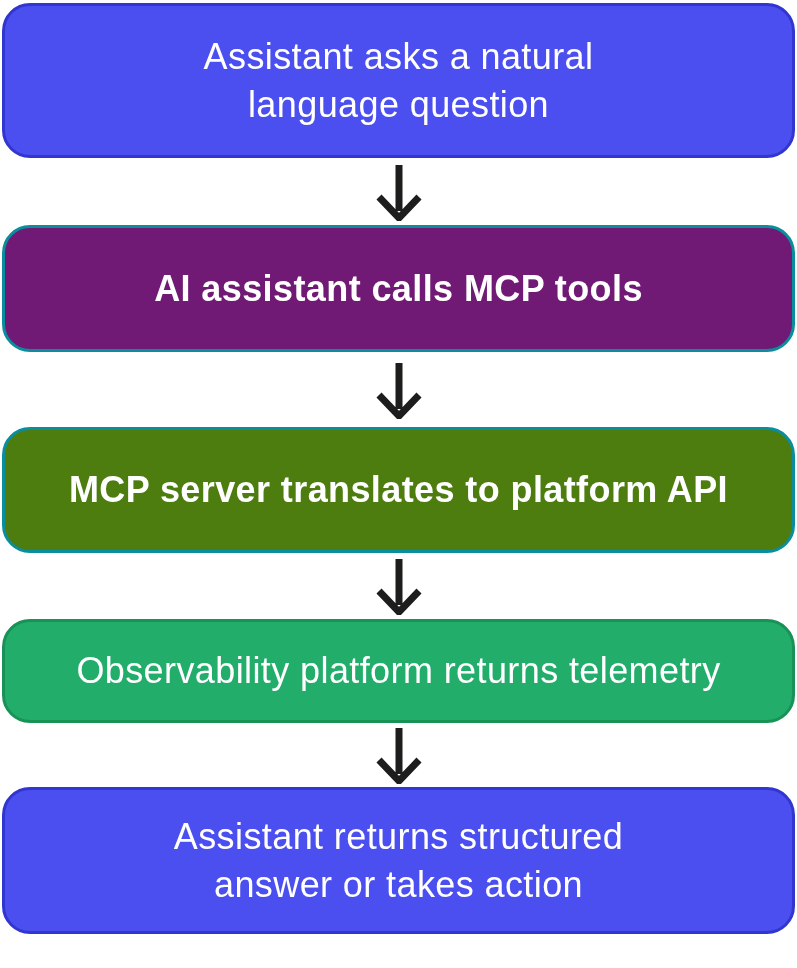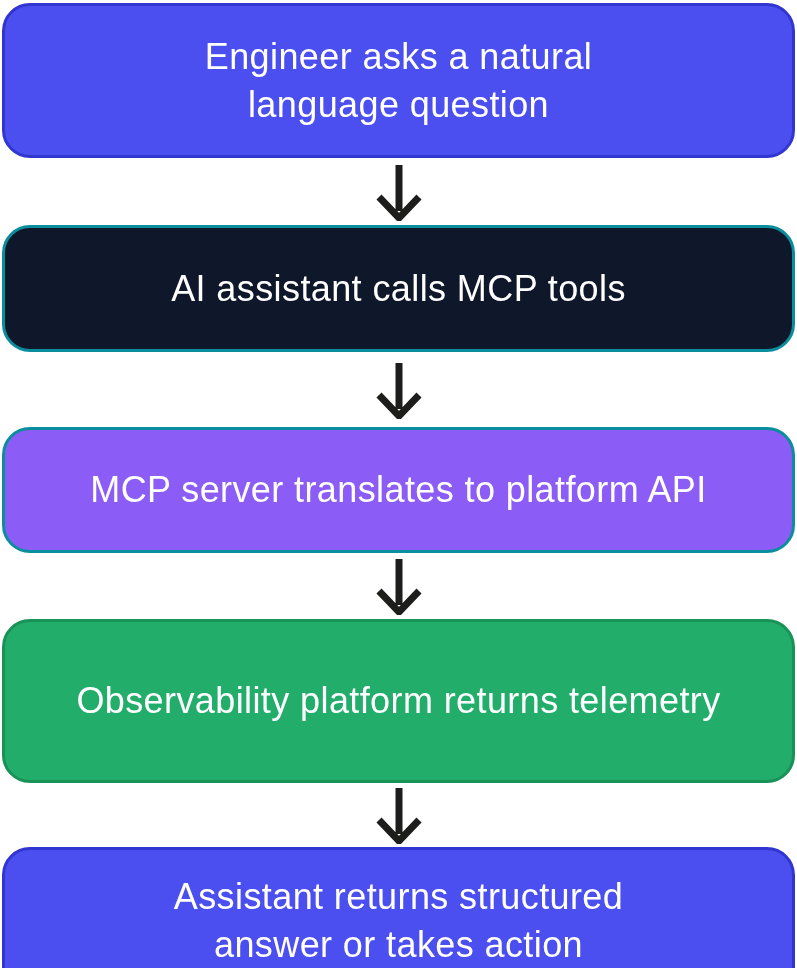--- a/index.html
+++ b/index.html
@@ -29,60 +29,60 @@
     font-size: 36px;
     line-height: 1.32;
     letter-spacing: 0.4px;
     flex: 0 0 auto;
   }
   .step .label { display: block; }
   .step.wrap .label { max-width: 530px; }
   .h0 { height: 155px; }
   .h1 { height: 127px; }
   .h2 { height: 126px; }
-  .h3 { height: 164px; }
+  .h3 { height: 104px; }
   .h4 { height: 147px; }
   .gap {
     display: flex;
     align-items: center;
     justify-content: center;
     flex: 0 0 auto;
   }
   .g0 { height: 67px; }
   .g1 { height: 75px; }
   .g2 { height: 66px; }
   .g3 { height: 64px; }
   .arrow { display: block; }
 </style>
 </head>
 <body>
 
 <div class="diagram">
 
   <div class="step h0 wrap" style="background-color: rgb(75, 79, 240); border-color: rgb(50, 54, 208);">
-    <span class="label" style="color: rgb(255, 255, 255);">Engineer asks a natural language question</span>
+    <span class="label" style="color: rgb(255, 255, 255);">Assistant asks a natural language question</span>
   </div>
 
   <div class="gap g0">
     <svg class="arrow" width="64" height="58" viewBox="0 0 64 58">
       <path class="arrow-path" d="M32 2 L32 48 M12 34 L32 55 L52 34" fill="none" stroke="#1d1d1b" stroke-width="7"></path>
     </svg>
   </div>
 
-  <div class="step h1" style="background-color: #0f172a; border-color: rgb(10, 142, 157);">
+  <div class="step h1" style="background-color: #701a75; border-color: rgb(10, 142, 157); font-weight: bold;">
     <span class="label" style="color: rgb(255, 255, 255);">AI assistant calls MCP tools</span>
   </div>
 
   <div class="gap g1">
     <svg class="arrow" width="64" height="58" viewBox="0 0 64 58">
       <path class="arrow-path" d="M32 2 L32 48 M12 34 L32 55 L52 34" fill="none" stroke="#1d1d1b" stroke-width="7"></path>
     </svg>
   </div>
 
-  <div class="step h2" style="background-color: #8b5cf6; border-color: rgb(10, 142, 157);">
+  <div class="step h2" style="background-color: #4d7c0f; border-color: rgb(10, 142, 157); font-weight: bold;">
     <span class="label" style="color: rgb(255, 255, 255);">MCP server translates to platform API</span>
   </div>
 
   <div class="gap g2">
     <svg class="arrow" width="64" height="58" viewBox="0 0 64 58">
       <path class="arrow-path" d="M32 2 L32 48 M12 34 L32 55 L52 34" fill="none" stroke="#1d1d1b" stroke-width="7"></path>
     </svg>
   </div>
 
   <div class="step h3" style="background-color: rgb(34, 173, 107); border-color: rgb(25, 146, 87);">

